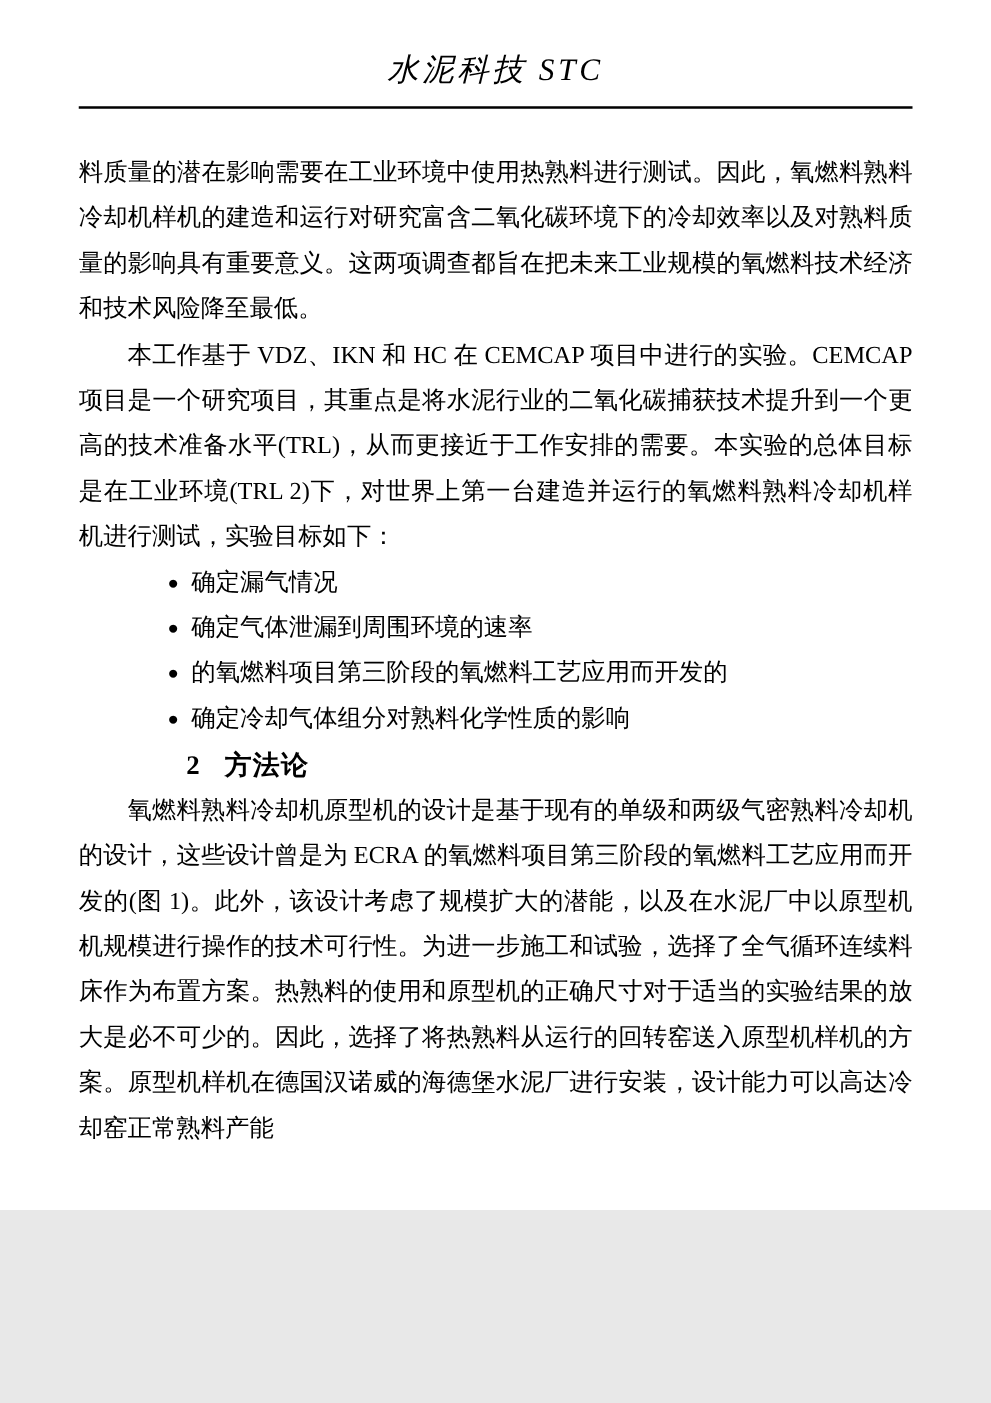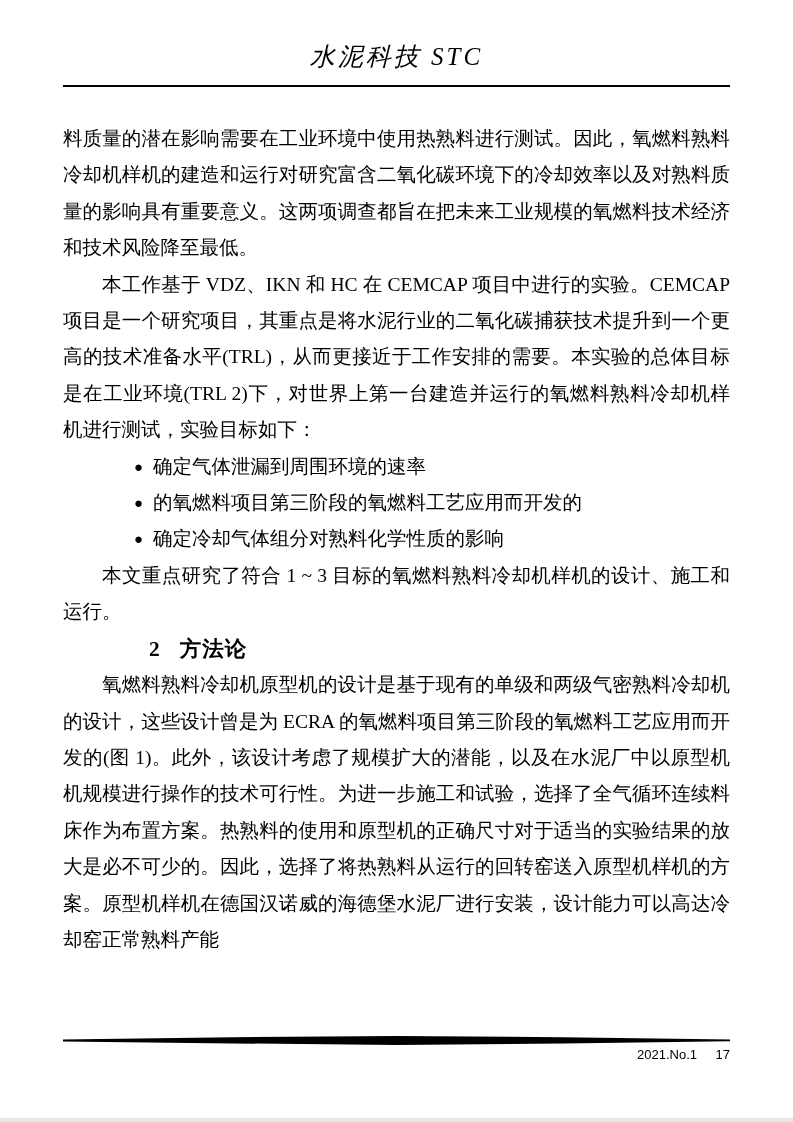--- a/index.html
+++ b/index.html
@@ -3,21 +3,21 @@
 <meta charset="utf-8">
 <style>
   html, body {
     margin: 0;
     padding: 0;
     background: #e8e8e8;
   }
   .page {
     position: relative;
     width: 793px;
-    height: 1118px;
+    height: 968px;
     margin: 0 auto;
     background: #ffffff;
     overflow: hidden;
     font-family: "Liberation Serif", "DejaVu Serif", serif;
     color: #000000;
   }
 
   
   .journal-title {
     position: absolute;
@@ -120,31 +120,33 @@
   <div class="header-rule"></div>
 
   <div class="body-text">
 
     <p class="continuation">料质量的潜在影响需要在工业环境中使用热熟料进行测试。因此，氧燃料熟料冷却机样机的建造和运行对研究富含二氧化碳环境下的冷却效率以及对熟料质量的影响具有重要意义。这两项调查都旨在把未来工业规模的氧燃料技术经济和技术风险降至最低。</p>
 
     <p>本工作基于 VDZ、IKN 和 HC 在 CEMCAP 项目中进行的实验。CEMCAP 项目是一个研究项目，其重点是将水泥行业的二氧化碳捕获技术提升到一个更高的技术准备水平(TRL)，从而更接近于工作安排的需要。本实验的总体目标是在工业环境(TRL 2)下，对世界上第一台建造并运行的氧燃料熟料冷却机样机进行测试，实验目标如下：</p>
 
     <div>
       <div class="objective-row">
+        <span class="bullet">●</span><span>确定漏气情况</span>
+      </div>
+      <div class="objective-row">
         <span class="bullet">●</span><span>确定气体泄漏到周围环境的速率</span>
       </div>
       <div class="objective-row">
         <span class="bullet">●</span><span>的氧燃料项目第三阶段的氧燃料工艺应用而开发的</span>
       </div>
       <div class="objective-row">
         <span class="bullet">●</span><span>确定冷却气体组分对熟料化学性质的影响</span>
       </div>
     </div>
 
-    <p>本文重点研究了符合 1 ~ 3 目标的氧燃料熟料冷却机样机的设计、施工和运行。</p>
 
 
     <p class="section-heading">
       <span class="section-number">2</span><span>方法论</span>
     </p>
 
     <p>氧燃料熟料冷却机原型机的设计是基于现有的单级和两级气密熟料冷却机的设计，这些设计曾是为 ECRA 的氧燃料项目第三阶段的氧燃料工艺应用而开发的(图 1)。此外，该设计考虑了规模扩大的潜能，以及在水泥厂中以原型机机规模进行操作的技术可行性。为进一步施工和试验，选择了全气循环连续料床作为布置方案。热熟料的使用和原型机的正确尺寸对于适当的实验结果的放大是必不可少的。因此，选择了将热熟料从运行的回转窑送入原型机样机的方案。原型机样机在德国汉诺威的海德堡水泥厂进行安装，设计能力可以高达冷却窑正常熟料产能</p>
 
   </div>
 

